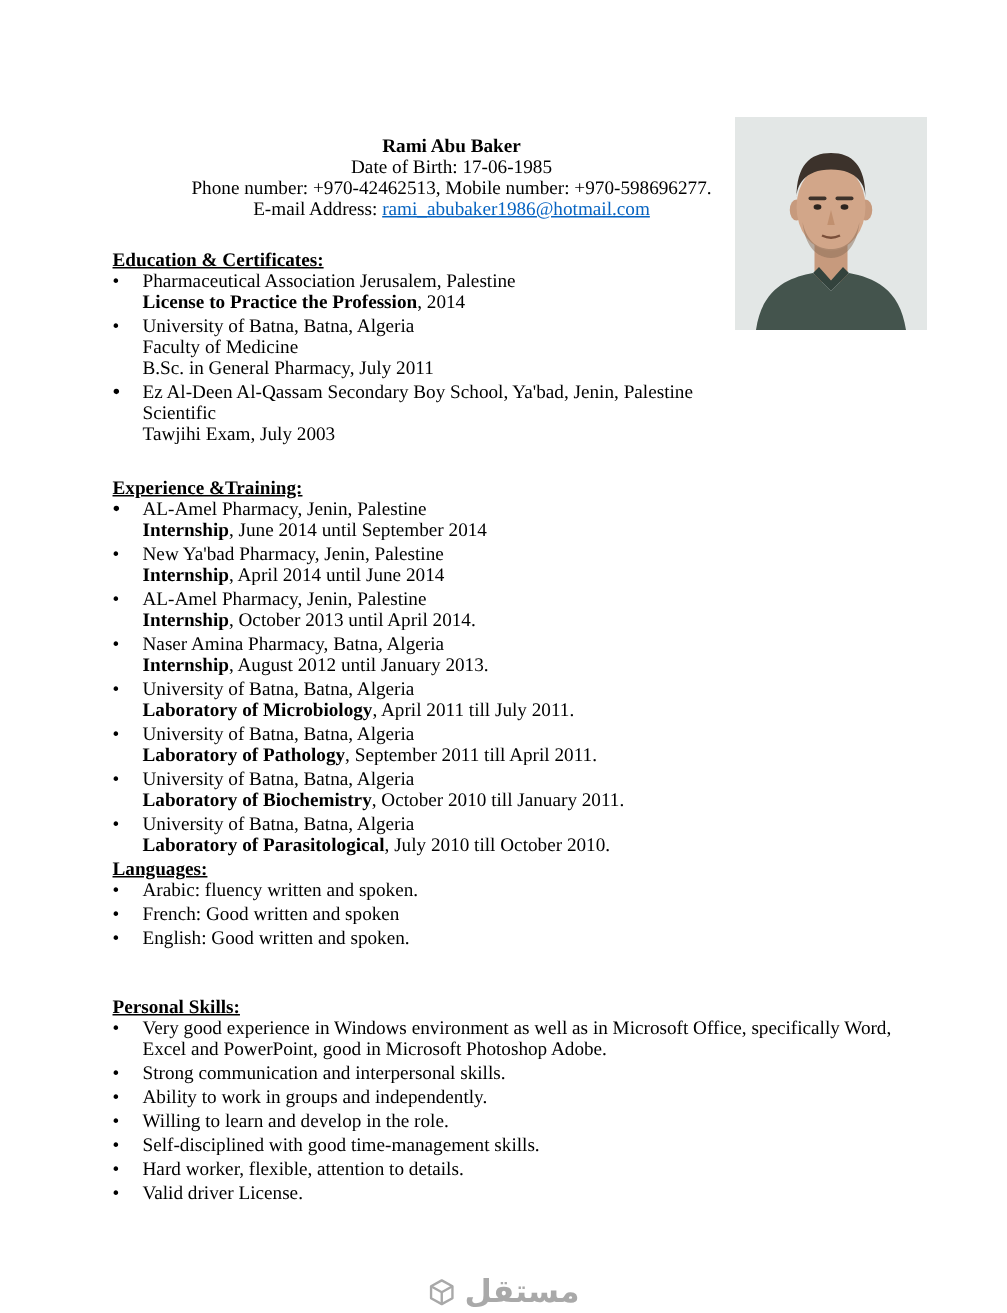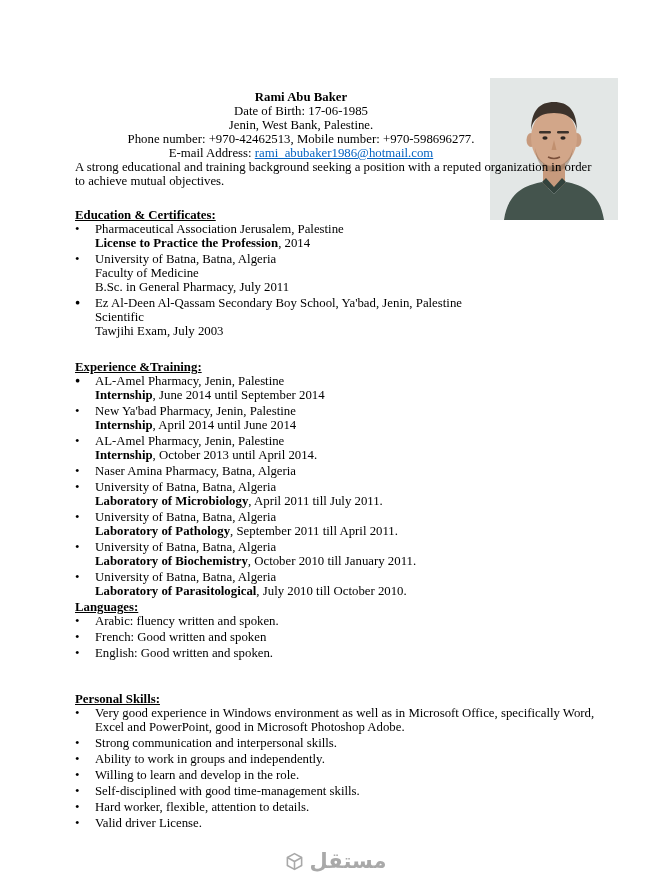--- a/index.html
+++ b/index.html
@@ -113,27 +113,25 @@
       <path d="M14 142 C18 114 36 107 52 104 L64 116 L76 104 C92 107 110 114 114 142 Z" fill="#44544d"></path>
       <path d="M52 104 L64 116 L76 104 L72 100 L64 109 L56 100 Z" fill="#33433d"></path>
     </svg>
   </div>
 
   <div class="content">
 
     <header class="header-block">
       <div class="name">Rami Abu Baker</div>
       <div class="hline">Date of Birth: 17-06-1985</div>
-      <div class="hline">Jenin, West Bank, Palestine.</div>
       <div class="hline">Phone number: +970-42462513, Mobile number: +970-598696277.</div>
       <div class="hline"><span>E-mail Address: </span><a href="#" class="email-link">rami_abubaker1986@hotmail.com</a></div>
     </header>
 
     <section>
-      <p class="obj-text">A strong educational and training background seeking a position with a reputed organization in order to achieve mutual objectives.</p>
     </section>
 
     <section>
       <h2 class="sec-title mt-edu">Education &amp; Certificates:</h2>
       <div class="list">
           <div class="li-row">
             <span class="bullet">•</span>
             <div class="li-content">
               <div class="li-line"><span>Pharmaceutical Association Jerusalem, Palestine</span></div>
               <div class="li-line"><span class="bold">License to Practice the Profession</span><span>, 2014</span></div>
@@ -179,20 +177,21 @@
             <span class="bullet">•</span>
             <div class="li-content">
               <div class="li-line"><span>AL-Amel Pharmacy, Jenin, Palestine</span></div>
               <div class="li-line"><span class="bold">Internship</span><span>, October 2013 until April 2014.</span></div>
             </div>
           </div>
           <div class="li-row">
             <span class="bullet">•</span>
             <div class="li-content">
               <div class="li-line"><span>Naser Amina Pharmacy, Batna, Algeria</span></div>
+              <div class="li-line"><span class="bold">Internship</span><span>, August 2012 until January 2013.</span></div>
             </div>
           </div>
           <div class="li-row">
             <span class="bullet">•</span>
             <div class="li-content">
               <div class="li-line"><span>University of Batna, Batna, Algeria</span></div>
               <div class="li-line"><span class="bold">Laboratory of Microbiology</span><span>, April 2011 till July 2011.</span></div>
             </div>
           </div>
           <div class="li-row">

